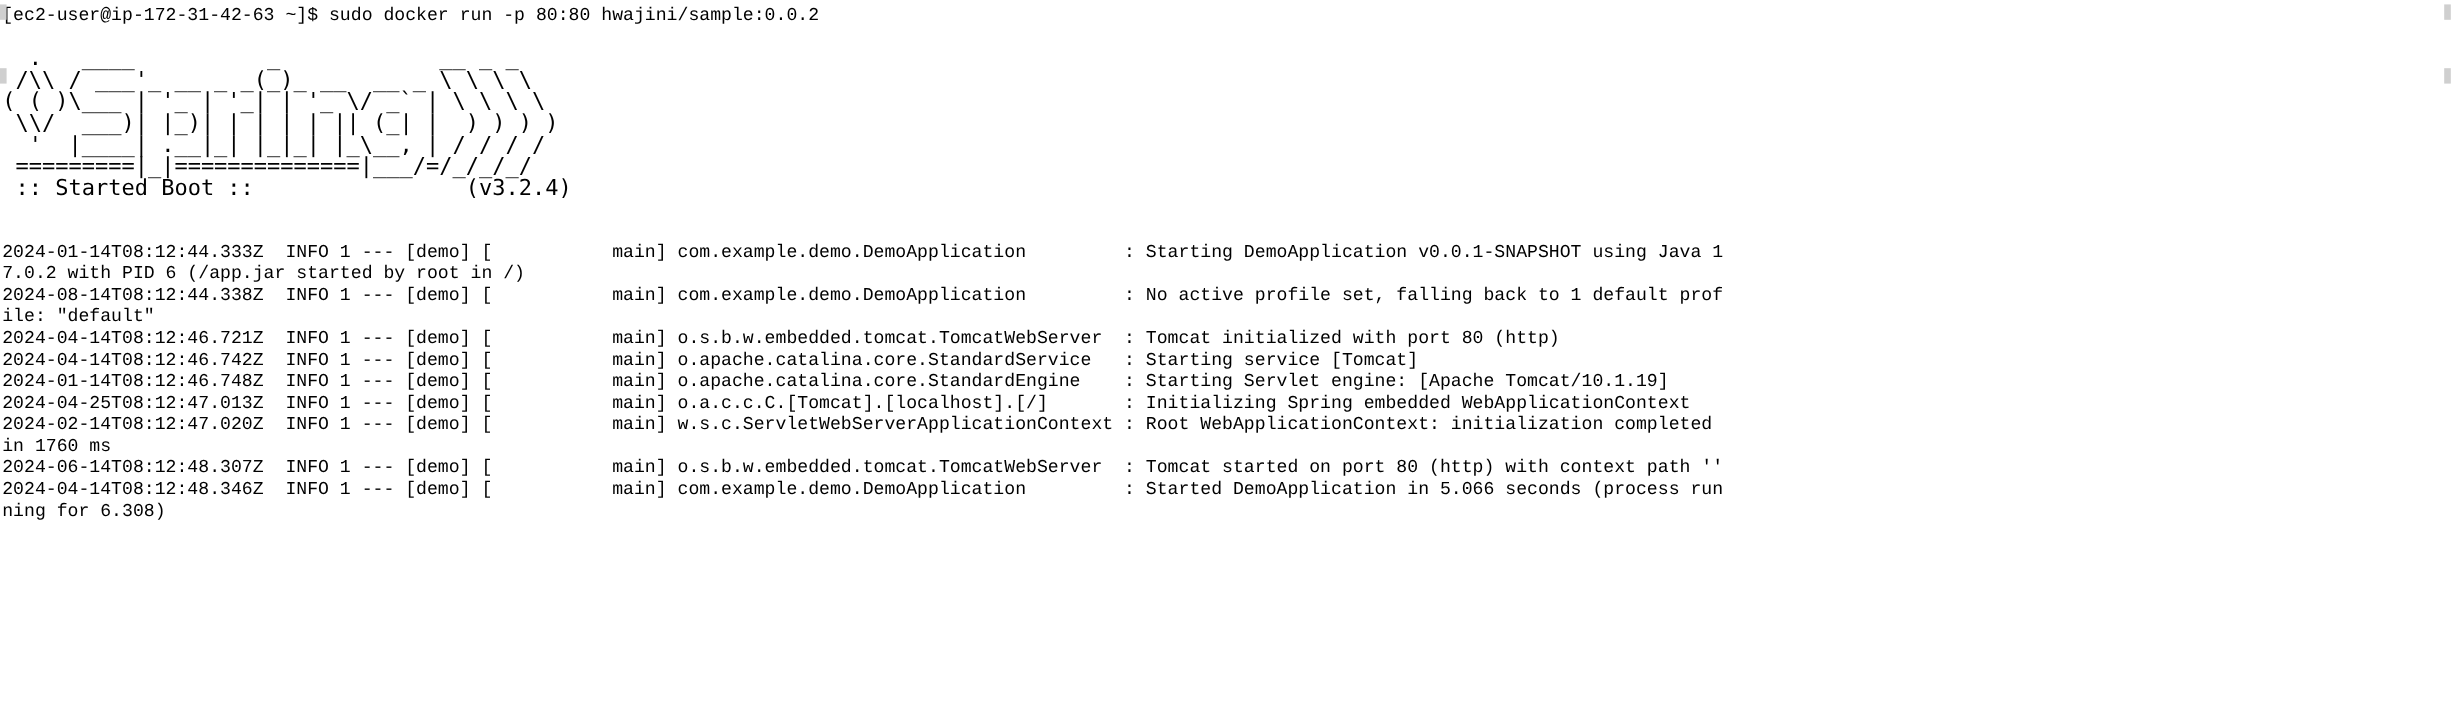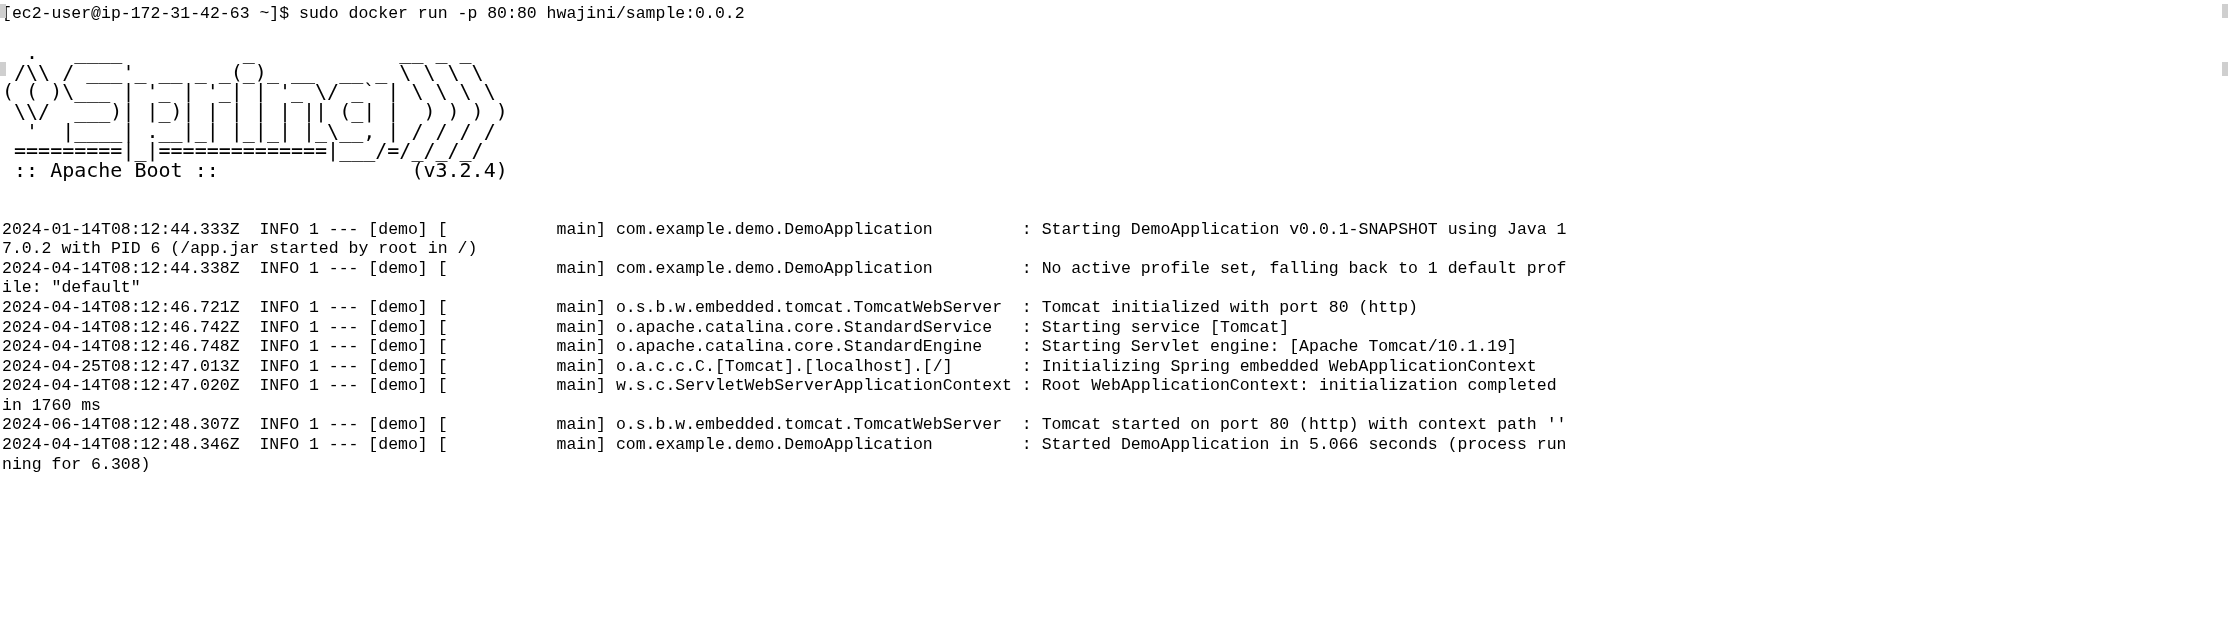--- a/index.html
+++ b/index.html
@@ -72,32 +72,32 @@
   <div class="term-line">[ec2-user@ip-172-31-42-63 ~]$ sudo docker run -p 80:80 hwajini/sample:0.0.2</div>
 
   <div class="blank"></div>
 
   <div class="banner-line">  .   ____          _            __ _ _</div>
   <div class="banner-line"> /\\ / ___'_ __ _ _(_)_ __  __ _ \ \ \ \</div>
   <div class="banner-line">( ( )\___ | '_ | '_| | '_ \/ _` | \ \ \ \</div>
   <div class="banner-line"> \\/  ___)| |_)| | | | | || (_| |  ) ) ) )</div>
   <div class="banner-line">  '  |____| .__|_| |_|_| |_\__, | / / / /</div>
   <div class="banner-line"> =========|_|==============|___/=/_/_/_/</div>
-  <div class="banner-line"> :: Apache Boot ::                (v3.2.4)</div>
+  <div class="banner-line"> :: Started Boot ::                (v3.2.4)</div>
 
   <div class="blank"></div>
   <div class="blank"></div>
 
   <div class="term-line">2024-01-14T08:12:44.333Z  INFO 1 --- [demo] [           main] com.example.demo.DemoApplication         : Starting DemoApplication v0.0.1-SNAPSHOT using Java 1</div>
   <div class="term-line">7.0.2 with PID 6 (/app.jar started by root in /)</div>
-  <div class="term-line">2024-04-14T08:12:44.338Z  INFO 1 --- [demo] [           main] com.example.demo.DemoApplication         : No active profile set, falling back to 1 default prof</div>
+  <div class="term-line">2024-08-14T08:12:44.338Z  INFO 1 --- [demo] [           main] com.example.demo.DemoApplication         : No active profile set, falling back to 1 default prof</div>
   <div class="term-line">ile: "default"</div>
   <div class="term-line">2024-04-14T08:12:46.721Z  INFO 1 --- [demo] [           main] o.s.b.w.embedded.tomcat.TomcatWebServer  : Tomcat initialized with port 80 (http)</div>
   <div class="term-line">2024-04-14T08:12:46.742Z  INFO 1 --- [demo] [           main] o.apache.catalina.core.StandardService   : Starting service [Tomcat]</div>
-  <div class="term-line">2024-04-14T08:12:46.748Z  INFO 1 --- [demo] [           main] o.apache.catalina.core.StandardEngine    : Starting Servlet engine: [Apache Tomcat/10.1.19]</div>
+  <div class="term-line">2024-01-14T08:12:46.748Z  INFO 1 --- [demo] [           main] o.apache.catalina.core.StandardEngine    : Starting Servlet engine: [Apache Tomcat/10.1.19]</div>
   <div class="term-line">2024-04-25T08:12:47.013Z  INFO 1 --- [demo] [           main] o.a.c.c.C.[Tomcat].[localhost].[/]       : Initializing Spring embedded WebApplicationContext</div>
-  <div class="term-line">2024-04-14T08:12:47.020Z  INFO 1 --- [demo] [           main] w.s.c.ServletWebServerApplicationContext : Root WebApplicationContext: initialization completed</div>
+  <div class="term-line">2024-02-14T08:12:47.020Z  INFO 1 --- [demo] [           main] w.s.c.ServletWebServerApplicationContext : Root WebApplicationContext: initialization completed</div>
   <div class="term-line">in 1760 ms</div>
   <div class="term-line">2024-06-14T08:12:48.307Z  INFO 1 --- [demo] [           main] o.s.b.w.embedded.tomcat.TomcatWebServer  : Tomcat started on port 80 (http) with context path ''</div>
   <div class="term-line">2024-04-14T08:12:48.346Z  INFO 1 --- [demo] [           main] com.example.demo.DemoApplication         : Started DemoApplication in 5.066 seconds (process run</div>
   <div class="term-line">ning for 6.308)</div>
 
 </div>
 
 </body></html>

